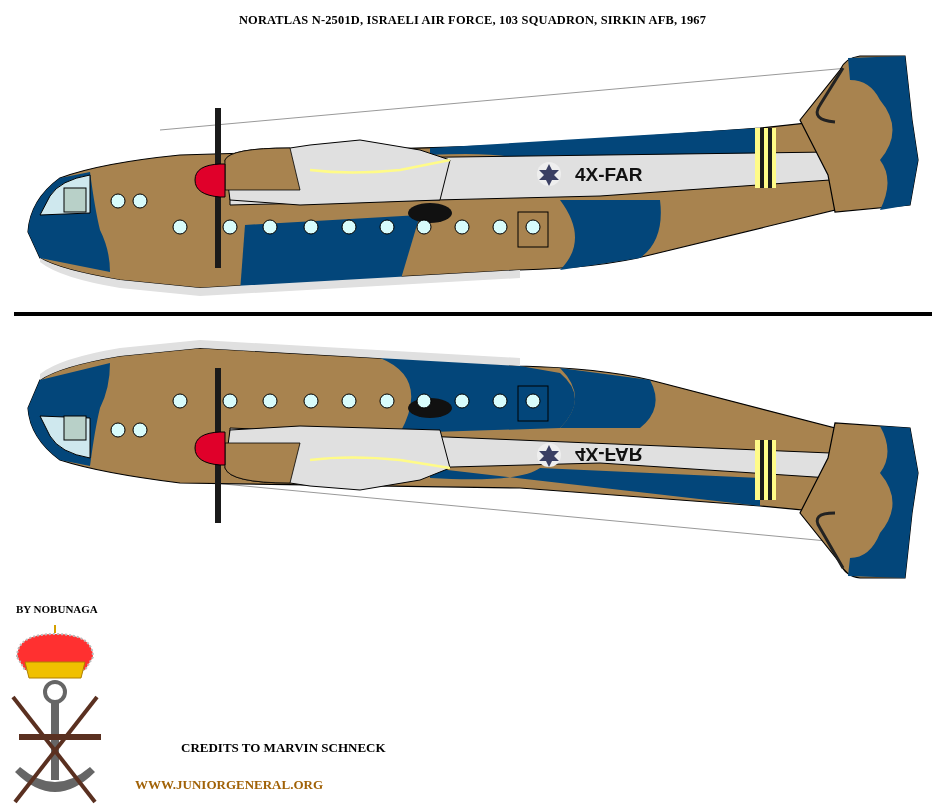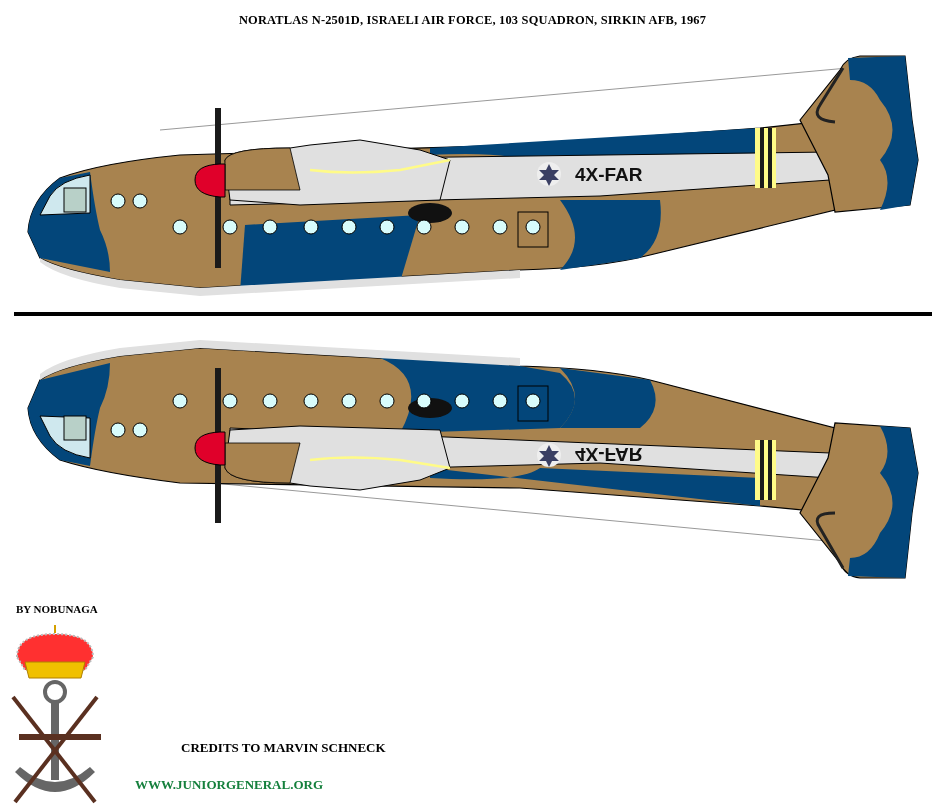--- a/index.html
+++ b/index.html
@@ -1,20 +1,20 @@
 <!DOCTYPE html>
 <html><head>
 <meta charset="utf-8">
 <style>
   html, body { margin:0; padding:0; background:#ffffff; }
   body { width:945px; height:808px; position:relative; overflow:hidden; font-family:"Liberation Serif", serif; }
   .title { position:absolute; left:0; top:12px; width:945px; text-align:center; font-weight:bold; font-size:13.5px; letter-spacing:0.2px; color:#000; font-variant:small-caps; text-transform:uppercase; transform:scaleX(0.92); }
   .author { position:absolute; left:16px; top:603px; font-weight:bold; font-size:11px; color:#000; text-transform:uppercase;text-align:right; }
   .credits { position:absolute; left:135px; top:740px; font-weight:bold; font-size:13px; text-transform:uppercase; color:#000;margin-left:46px; }
-  .website { position:absolute; left:135px; top:777px; font-weight:bold; font-size:13px; text-transform:uppercase; color:#15803d; }
+  .website { position:absolute; left:135px; top:777px; font-weight:bold; font-size:13px; text-transform:uppercase; color:#a16207; }
   .divider { position:absolute; left:14px; top:312px; width:918px; height:4px; background:#000; }
   svg { position:absolute; left:0; }
   .emblem { position:absolute; left:5px; top:622px; }
   .reg { font-family:"Liberation Sans", sans-serif; font-weight:bold; font-size:19px; fill:#111; }
 </style>
 </head>
 <body>
 
 <div class="title">Noratlas N-2501D, Israeli Air Force, 103 Squadron, Sirkin AFB, 1967</div>
 

